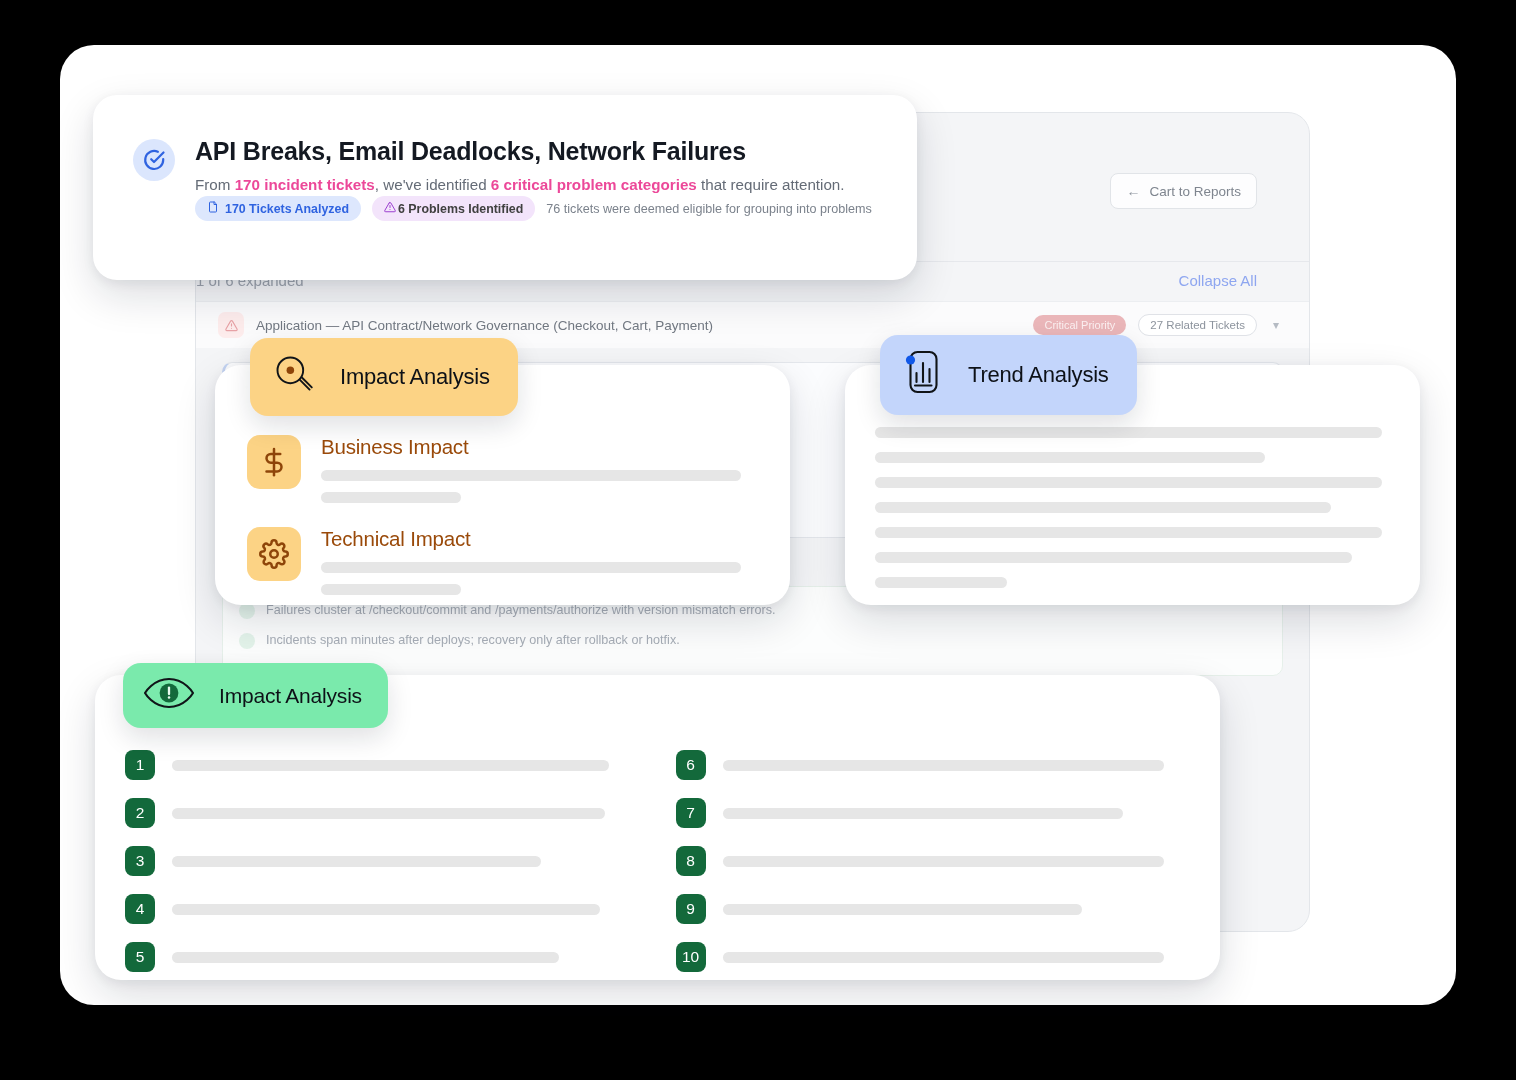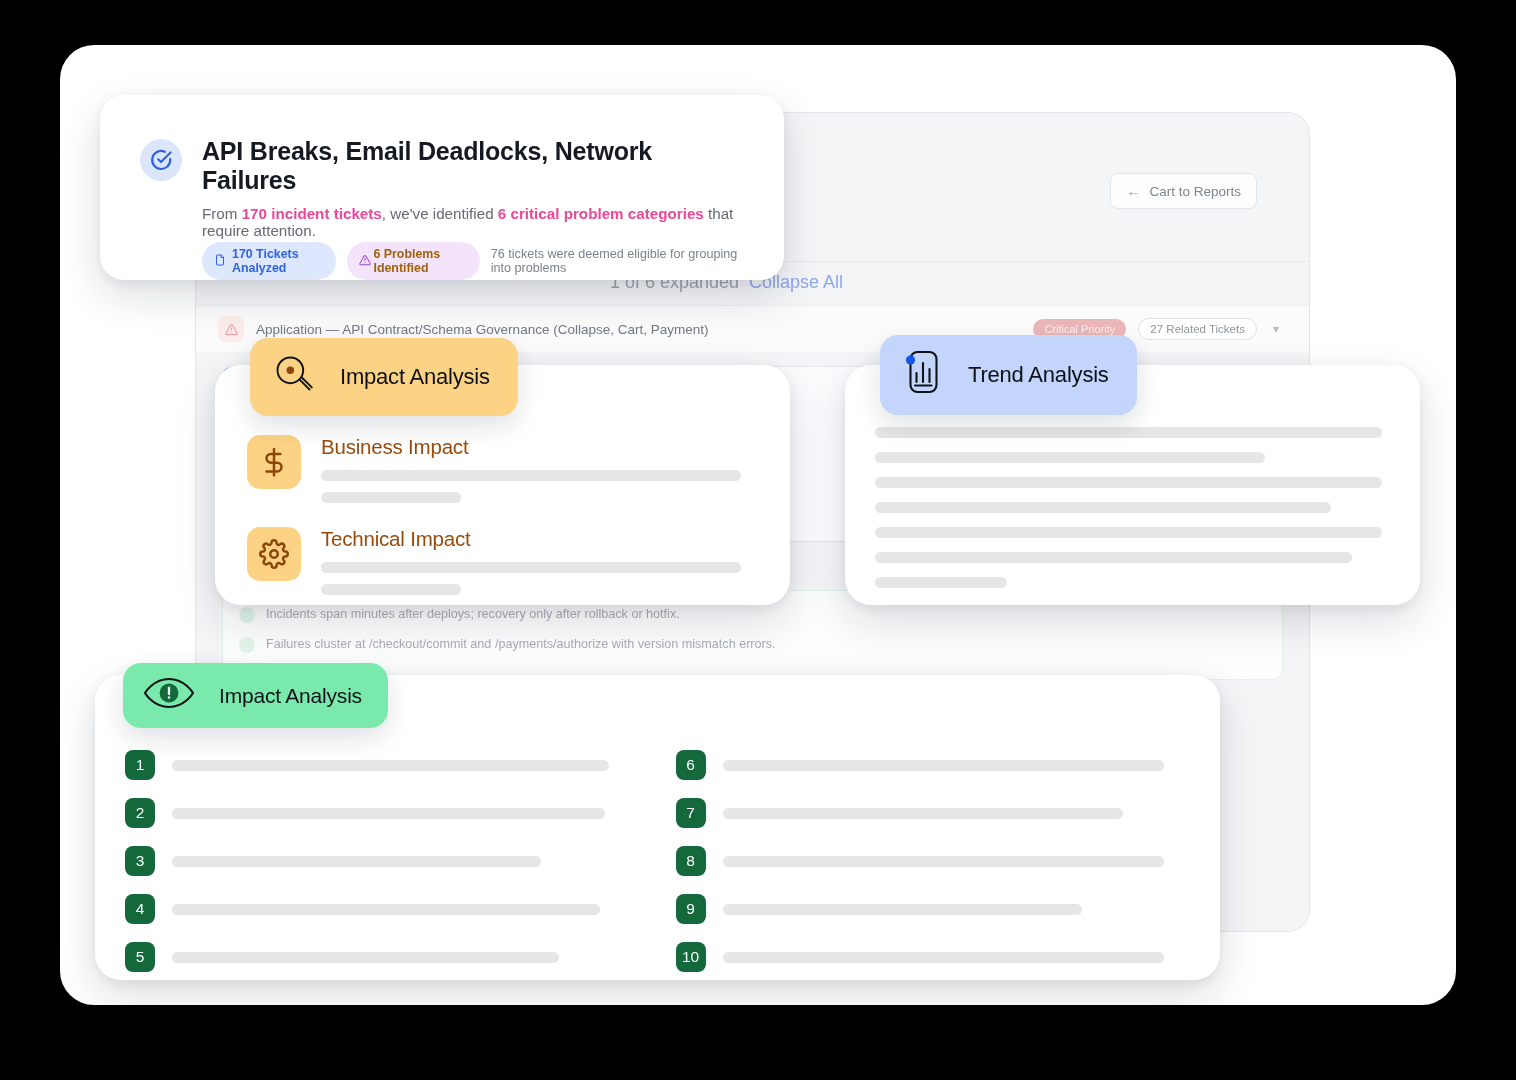--- a/index.html
+++ b/index.html
@@ -34,22 +34,22 @@
   .back-btn {
     position: absolute; right: 52px; top: 60px;
     display: flex; align-items: center; gap: 9px;
     padding: 9px 15px; border: 1px solid #e1e4e8; border-radius: 8px;
     background: #fdfdfe; color: #7b828c; font-size: 13.5px;
   }
   .back-arrow { font-size: 14px; color: #8a919b; }
 
   .rp-divider { height: 1px; background: #e6e8ec; margin: 0 0 0 0; }
   .expand-row {
-    display: flex; justify-content: center; align-items: center; gap: 10px;
-    padding: 10px 52px 12px 0; font-size: 18px; color: #9aa1ab;
+    display: flex; justify-content: space-between; align-items: center; gap: 10px;
+    padding: 10px 52px 12px 0; font-size: 15px; color: #9aa1ab;
   }
   .collapse-link { color: #8ba4f0; }
 
   .problem-row {
     display: flex; align-items: center; gap: 12px;
     padding: 10px 26px 10px 22px;
     background: #fbfbfc; border-top: 1px solid #eceef1;
   }
   .warn-tile {
     width: 26px; height: 26px; border-radius: 7px; background: #fdecec;
@@ -101,39 +101,39 @@
   .obs-dot { width: 16px; height: 16px; border-radius: 50%; background: #e3f3ea; flex: none; margin-top: 2px; }
   .obs-text { font-size: 12.6px; color: #a4abb4; line-height: 18px; }
 
   
   .fg-card {
     position: absolute; background: #ffffff; border-radius: 26px;
     box-shadow: 0 16px 42px rgba(16,22,40,0.14), 0 3px 12px rgba(16,22,40,0.07);
   }
 
   
-  .header-card { left: 100px; top: 95px; width: 684px; height: 185px; border-radius: 24px; }
+  .header-card { left: 93px; top: 95px; width: 824px; height: 185px; border-radius: 24px; }
   .hc-inner { display: flex; gap: 20px; padding: 42px 40px 0 40px; }
   .hc-badge-circle {
     width: 42px; height: 42px; border-radius: 50%; background: #dbe6fd;
     display: flex; align-items: center; justify-content: center; flex: none;
     margin-top: 2px;
   }
   .hc-title { font-size: 25px; font-weight: 700; color: #141922; letter-spacing: -0.2px; }
   .hc-sub { margin-top: 10px; font-size: 15.2px; color: #646b76; }
   .hc-sub b { color: #ec4899; font-weight: 700; }
   .hc-pills { display: flex; align-items: center; gap: 11px; margin-top: 3px; }
   .pill-blue {
     display: inline-flex; align-items: center; gap: 6px;
     background: #dde7fd; color: #2f63e0; font-size: 12.4px; font-weight: 700;
     padding: 5px 12px; border-radius: 999px;
   }
   .pill-purple {
     display: inline-flex; align-items: center; gap: 2px;
-    background: #f3e4fb; color: #a16207; font-size: 12.4px; font-weight: 700;
+    background: #f3e4fb; color: #404040; font-size: 12.4px; font-weight: 700;
     padding: 5px 12px; border-radius: 999px;
   }
   .hc-note { font-size: 12.6px; color: #7b828c; }
 
   
   .impact-card { left: 215px; top: 365px; width: 575px; height: 240px; }
   .tag-pill {
     position: absolute; display: flex; align-items: center; gap: 24px;
     border-radius: 18px; padding: 14px 28px 14px 22px;
     box-shadow: 0 10px 26px rgba(16,22,40,0.13);
@@ -194,21 +194,21 @@
     </div>
 
     <div class="problem-row">
       <span class="warn-tile">
         <svg width="13" height="13" viewBox="0 0 24 24" fill="none" stroke="#e8a0a4" stroke-width="2.1" stroke-linecap="round" stroke-linejoin="round">
           <path d="M10.3 3.9 1.8 18.5A2 2 0 0 0 3.5 21.5h17a2 2 0 0 0 1.7-3L13.7 3.9a2 2 0 0 0-3.4 0z"></path>
           <line x1="12" y1="9" x2="12" y2="13"></line>
             <line x1="12" y1="17" x2="12.01" y2="17"></line>
         </svg>
       </span>
-      <span class="problem-title">Application — API Contract/Schema Governance (Collapse, Cart, Payment)</span>
+      <span class="problem-title">Application — API Contract/Network Governance (Checkout, Cart, Payment)</span>
       <span class="pill-critical">Critical Priority</span>
       <span class="pill-related">27 Related Tickets</span>
       <span class="chev">▾</span>
     </div>
 
     <div class="detail-block">
       <div class="detail-card">
         <div class="create-ticket-btn">Create Problem Ticket</div>
         <div class="create-ticket-outline"></div>
         <div class="detail-text">A contract drift between cart-service, payment-service, and checkout-service caused spikes in 5xx</div>
@@ -223,25 +223,25 @@
         <svg width="13" height="13" viewBox="0 0 24 24" fill="none" stroke="#63c996" stroke-width="2" stroke-linecap="round" stroke-linejoin="round">
           <path d="M1.5 12S5.5 5 12 5s10.5 7 10.5 7-4 7-10.5 7S1.5 12 1.5 12z"></path>
           <circle cx="12" cy="12" r="3"></circle>
         </svg>
       </span>
       <span class="keyobs-title">Key Observations</span>
     </div>
     <div class="keyobs-card">
       <div class="obs-line">
         <span class="obs-dot"></span>
-        <span class="obs-text">Incidents span minutes after deploys; recovery only after rollback or hotfix.</span>
+        <span class="obs-text">Failures cluster at /checkout/commit and /payments/authorize with version mismatch errors.</span>
       </div>
       <div class="obs-line">
         <span class="obs-dot"></span>
-        <span class="obs-text">Failures cluster at /checkout/commit and /payments/authorize with version mismatch errors.</span>
+        <span class="obs-text">Incidents span minutes after deploys; recovery only after rollback or hotfix.</span>
       </div>
     </div>
   </div>
 
   <div class="fg-card header-card">
     <div class="hc-inner">
       <div class="hc-badge-circle">
         <svg width="24" height="24" viewBox="0 0 24 24" fill="none" stroke="#2f63e0" stroke-width="2.2" stroke-linecap="round" stroke-linejoin="round">
           <path d="M21.2 11.1V12a9 9 0 1 1-5.35-8.23"></path>
           <polyline points="21.5 4.5 12 14.02 9.2 11.22"></polyline>

